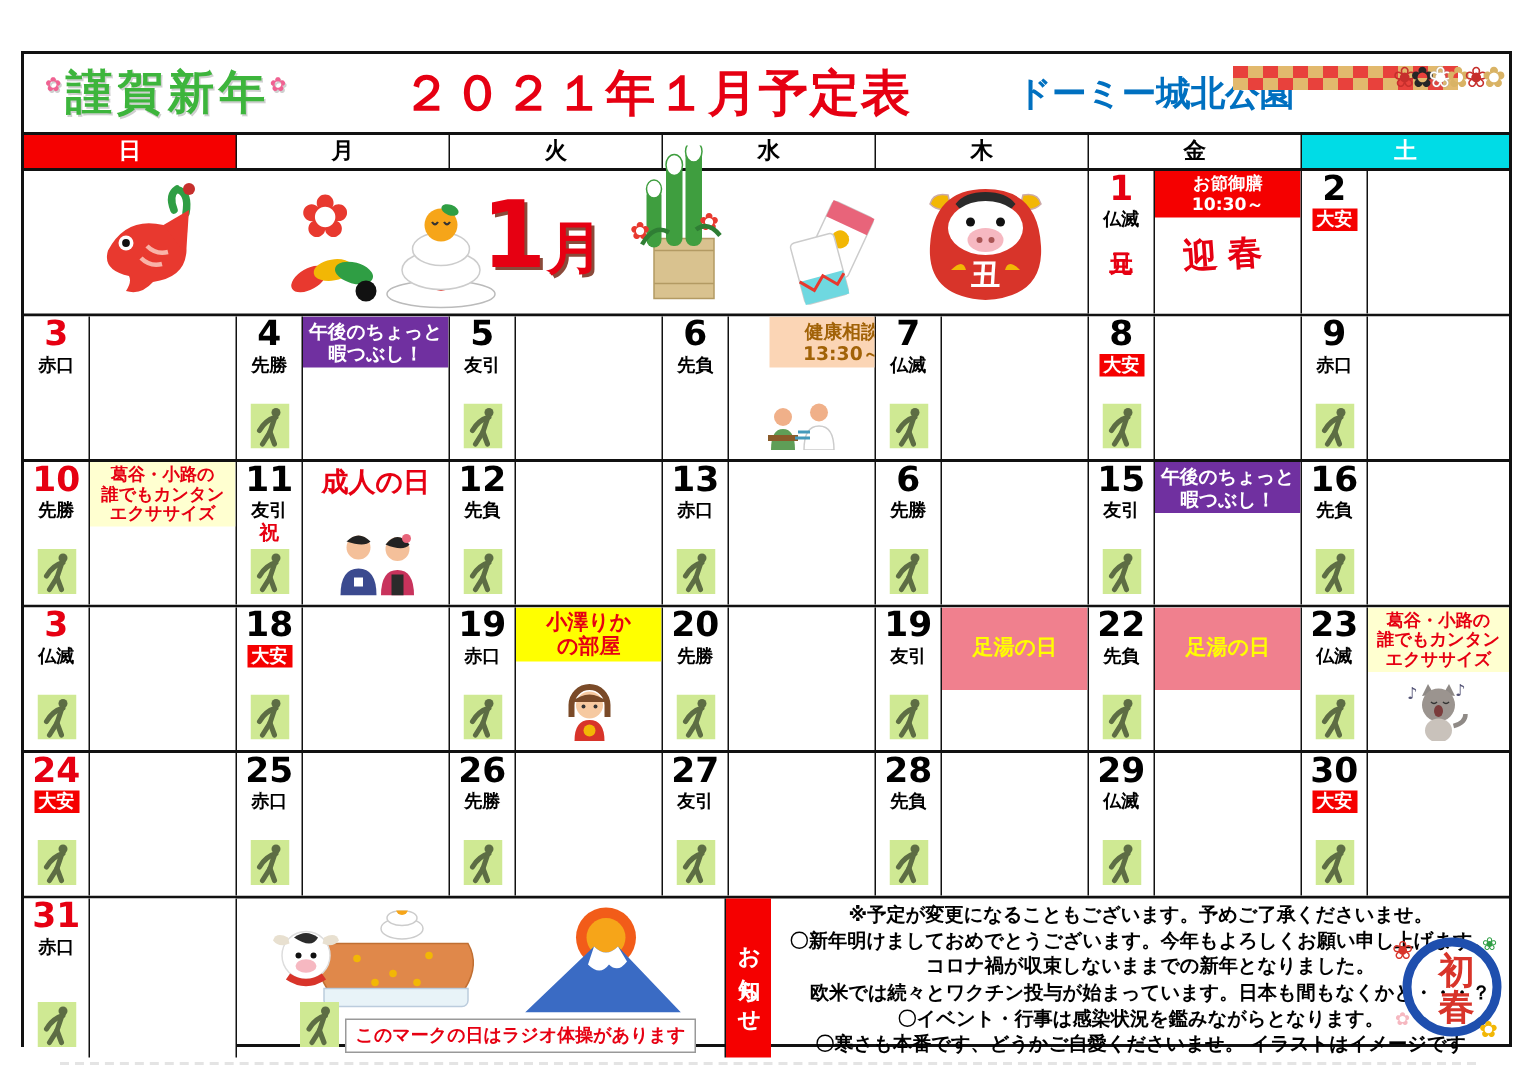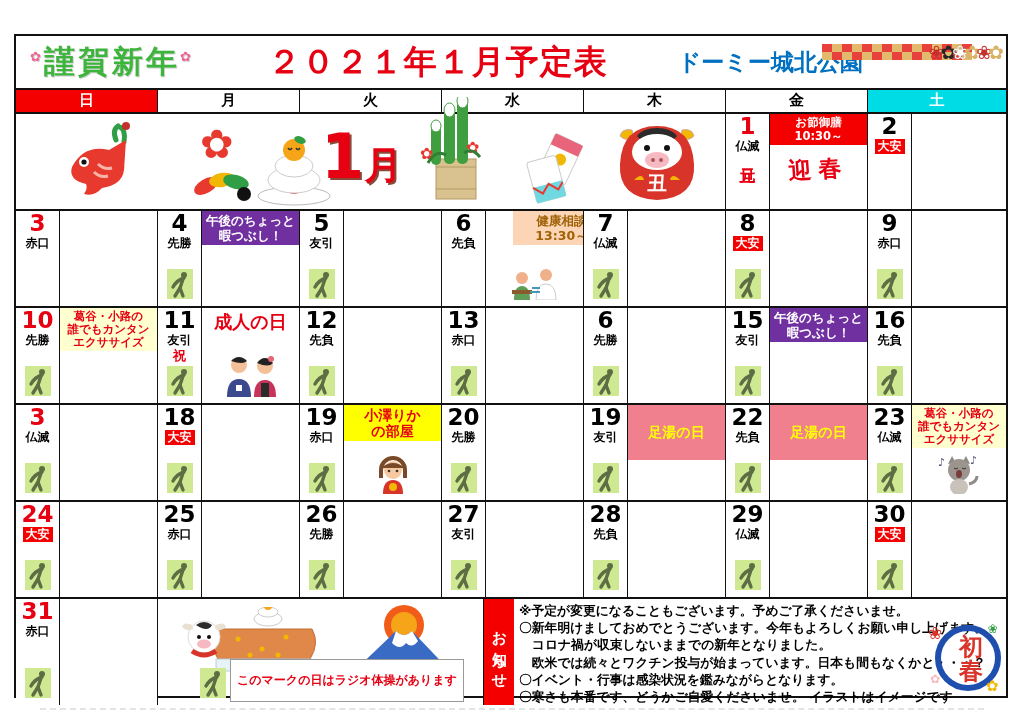--- a/index.html
+++ b/index.html
@@ -61,24 +61,24 @@
   .deco-cell{flex:0 0 710px;box-sizing:border-box;border-right:1px solid #111;position:relative;}
   .month-label{position:absolute;left:305px;top:12px;font-weight:bold;color:#e60012;
                text-shadow:2px 2px 0 #8a4a3a;line-height:1;white-space:nowrap;}
   .month-label .n1{font-size:62px;}.month-label .tsuki{font-size:38px;}
   .dico{position:absolute;}
   
   .week6{flex:1;display:flex;}
   .illo-cell{flex:0 0 326px;box-sizing:border-box;position:relative;border-right:1px solid #111;}
   .legend{position:absolute;left:42px;bottom:3px;display:flex;align-items:flex-end;}
   .legend-box{border:1px solid #999;background:#fff;color:#e60012;font-weight:bold;font-size:12px;
-              padding:12px 6px;margin-left:4px;white-space:nowrap;}
+              padding:2px 6px;margin-left:4px;white-space:nowrap;}
   .notice-bar{flex:0 0 30px;background:#f50000;color:#fff;display:flex;align-items:center;justify-content:center;}
   .notice-bar span{writing-mode:vertical-rl;text-orientation:upright;font-size:15px;font-weight:bold;letter-spacing:3px;}
-  .notes{flex:1;position:relative;padding:3px 4px 0 5px;}
+  .notes{flex:1;position:relative;padding:3px 4px 0 5px;text-align:center;}
   .note-line{font-size:12.8px;font-weight:bold;color:#000;line-height:17.2px;white-space:nowrap;}
   .hatsuharu{position:absolute;right:2px;bottom:6px;width:76px;height:82px;}
   .artifact{position:absolute;left:40px;right:40px;top:708px;border-top:2px dashed #e4e4e4;}
 </style>
 </head>
 <body>
 
 <div class="page">
   <div class="cal">
 

